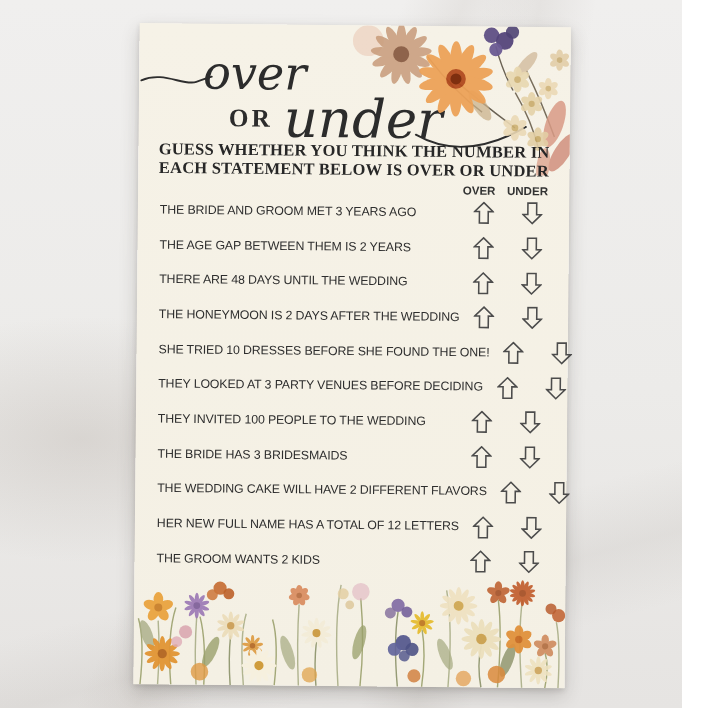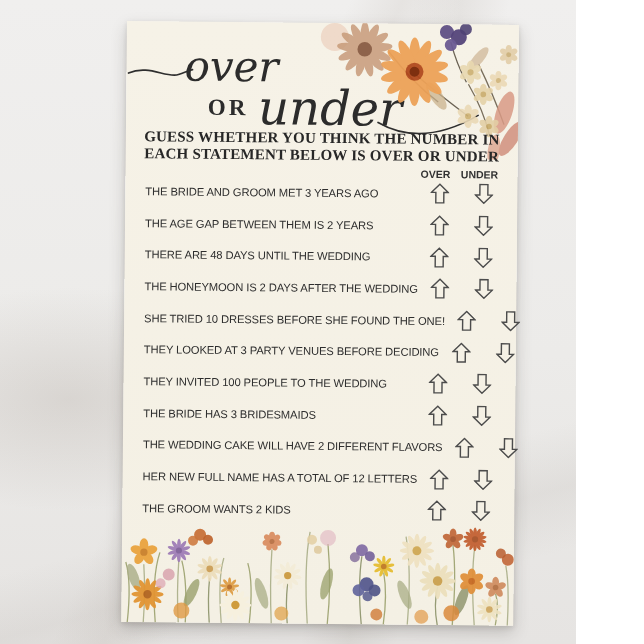--- a/index.html
+++ b/index.html
@@ -1,17 +1,17 @@
 <!DOCTYPE html>
 <html><head>
 <meta charset="utf-8">
 <style>
   html,body{margin:0;padding:0;}
   body{width:644px;height:644px;overflow:hidden;font-family:"Liberation Sans",sans-serif;}
-  .stage{position:relative;width:576px;height:644px;
+  .stage{position:relative;width:620px;height:644px;
     background:
       radial-gradient(ellipse 300px 160px at 12% 62%, rgba(150,138,128,.22), transparent 70%),
       linear-gradient(115deg, transparent 40%, rgba(168,158,148,.14) 46%, transparent 53%),
       linear-gradient(100deg, transparent 60%, rgba(150,140,130,.12) 67%, transparent 74%),
       linear-gradient(165deg, transparent 72%, rgba(140,132,124,.10) 80%, transparent 88%),
       linear-gradient(180deg,#f0efee 0%,#ecebe9 55%,#e6e4e2 100%);
   }
   .card{position:absolute;left:127px;top:21px;width:392px;height:601px;
     background:linear-gradient(180deg,#f6f2e7 0%,#f4f0e4 100%);
     box-shadow:0 7px 16px rgba(60,55,48,.22), 0 2px 5px rgba(60,55,48,.15);

